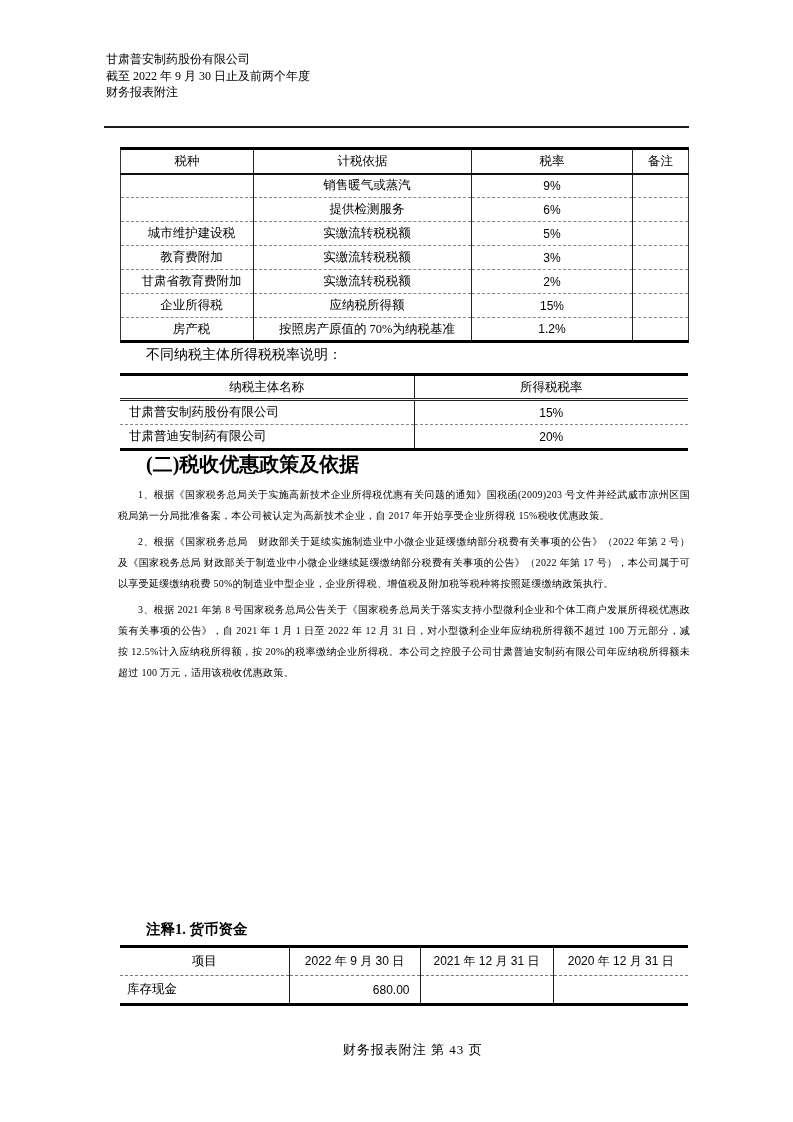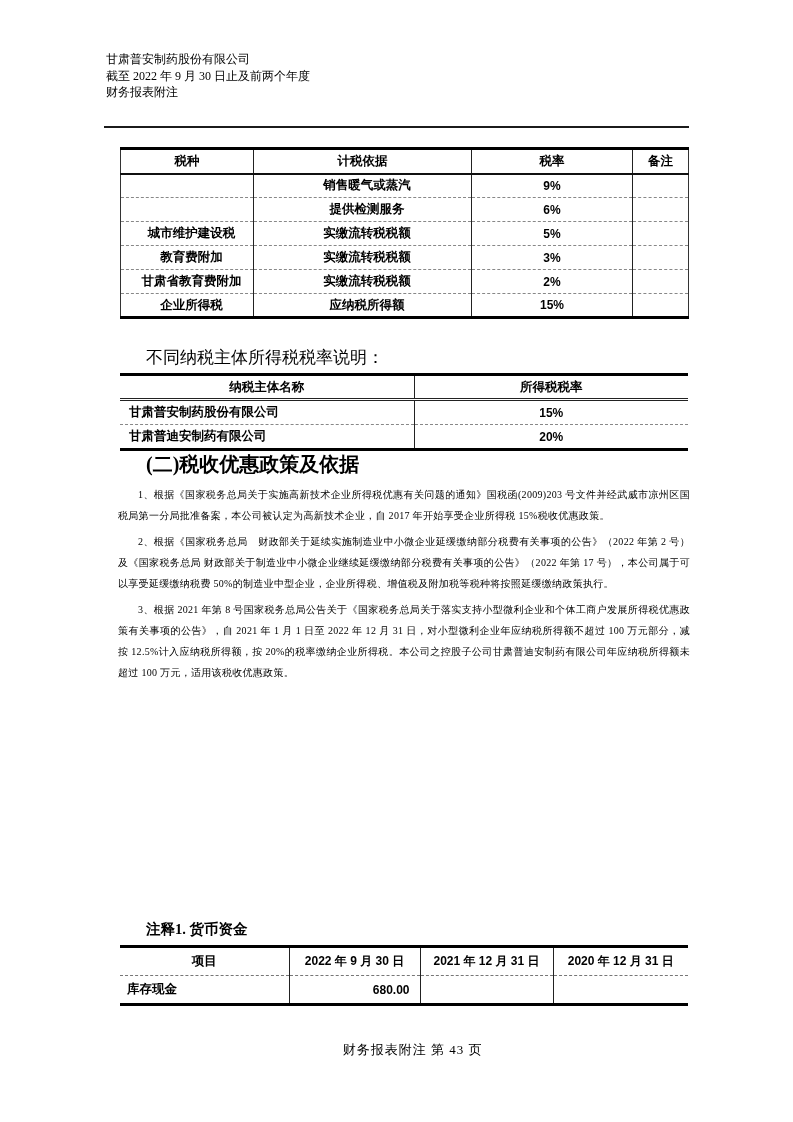--- a/index.html
+++ b/index.html
@@ -13,38 +13,38 @@
     overflow:hidden;
     padding-left:6px;
   }
   
   .doc-header { position:absolute; left:106px; top:51px; font-size:12px; line-height:16.5px; }
   .header-rule { position:absolute; left:104px; top:126px; width:585px; height:2px; background:#1b1b1b; }
 
   
   table { border-collapse:collapse; table-layout:fixed; }
   th { font-weight:normal; }
-  td, th { overflow:hidden; white-space:nowrap;font-weight:bold; }
+  td, th { overflow:hidden; white-space:nowrap; }
 
   
   .tax-table {
     position:absolute; left:120px; top:147px; width:568px;
     font-size:12.5px;
     border-top:3px solid #000; border-bottom:3px solid #000;
     border-left:1px solid #333; border-right:1px solid #333;
   }
   .tax-table th { height:25px; text-align:center; border-bottom:2px solid #101010; }
   .tax-table td { height:24px; border-top:1px dashed #888; }
   .tax-table tr > *:not(:first-child) { border-left:1px solid #222; }
   .tax-table .cell-left { text-align:center; padding-left:9px; }
   .tax-table .cell-center { text-align:center; }
   .num { font-family:"Liberation Sans","DejaVu Sans",sans-serif; font-size:12px; }
 
   
-  .tax-note-line { position:absolute; left:146px; top:346px; font-size:17px; }
+  .tax-note-line { position:absolute; left:146px; top:346px; font-size:14px; }
 
   
   .entity-table {
     position:absolute; left:120px; top:373px; width:568px;
     font-size:12.5px;
     border-top:3px solid #000; border-bottom:3px solid #000;
   }
   .entity-table th { height:25px; text-align:center; border-bottom:3px double #222; }
   .entity-table td { height:25px; }
   .entity-table tr > *:not(:first-child) { border-left:1px solid #222; }
@@ -140,20 +140,26 @@
         <td class="cell-left">实缴流转税税额</td>
         <td class="cell-center num">2%</td>
         <td></td>
       </tr>
       <tr>
         <td class="cell-left">企业所得税</td>
         <td class="cell-left">应纳税所得额</td>
         <td class="cell-center num">15%</td>
         <td></td>
       </tr>
+      <tr>
+        <td class="cell-left">房产税</td>
+        <td class="cell-left">按照房产原值的 70%为纳税基准</td>
+        <td class="cell-center num">1.2%</td>
+        <td></td>
+      </tr>
     </tbody>
   </table>
 
   <div class="tax-note-line">不同纳税主体所得税税率说明：</div>
 
   <table class="entity-table">
     <colgroup>
         <col style="width:294px">
         <col style="width:274px">
       </colgroup>

